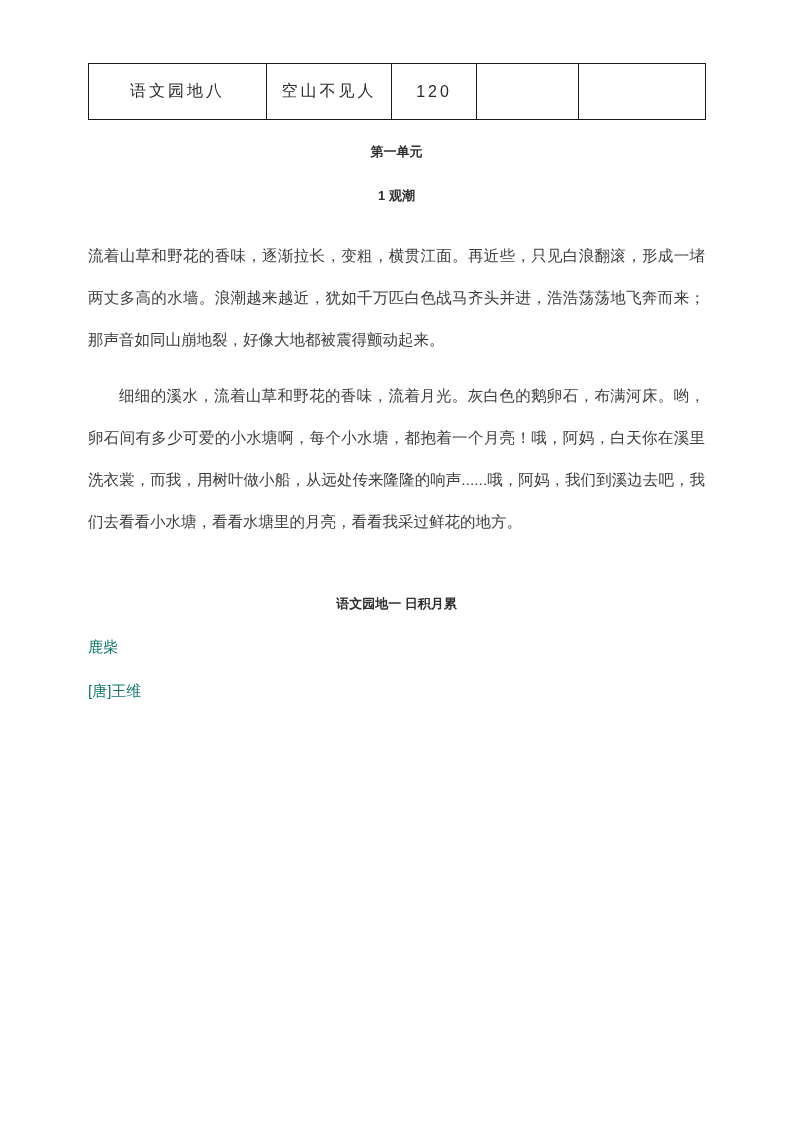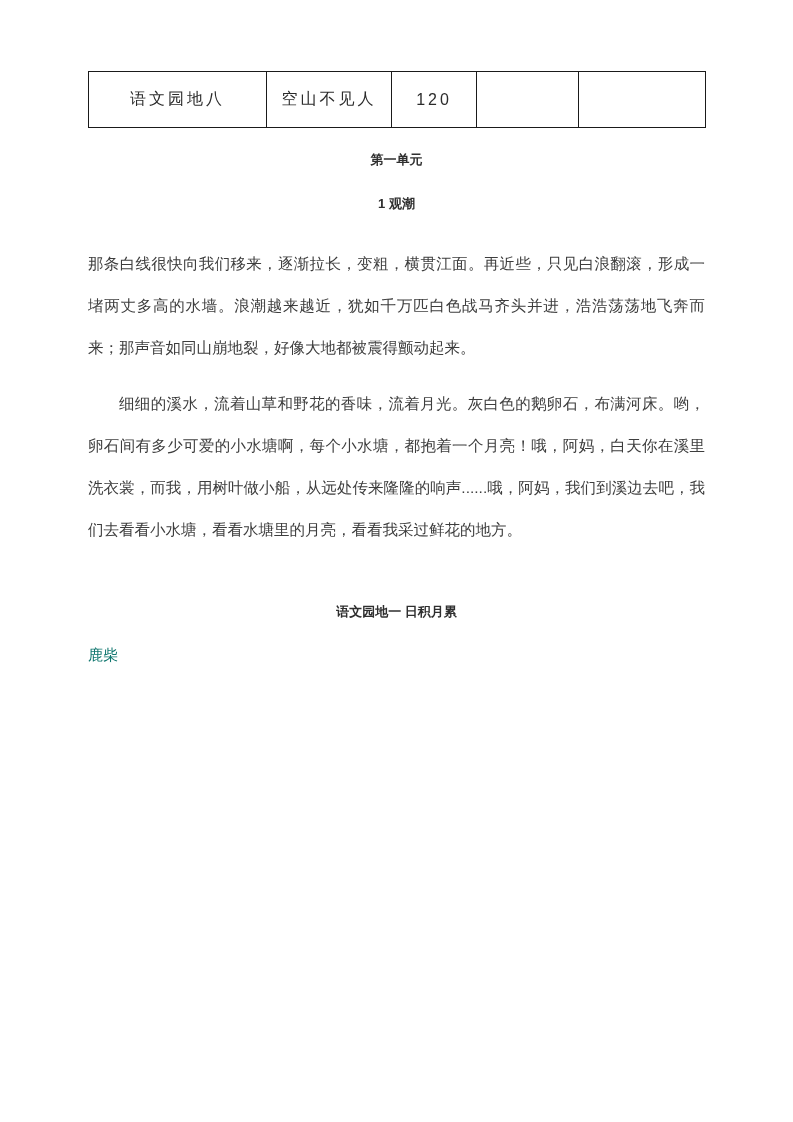--- a/index.html
+++ b/index.html
@@ -1,20 +1,20 @@
 <!DOCTYPE html>
 <html><head>
 <meta charset="utf-8">
 <style>
   * { box-sizing: border-box; }
   html, body { margin: 0; padding: 0; background: #ffffff; }
   .page {
     width: 793px;
     height: 1000px;
-    margin: 12px auto;
+    margin: 4px auto;
     background: #ffffff;
     font-family: "Liberation Sans", "DejaVu Sans", sans-serif;
     color: #3d3d3d;
     padding: 59px 88px 40px 88px;
     overflow: hidden;
   }
   table.header-table {
     border-collapse: collapse;
     width: 617px;
     table-layout: fixed;
@@ -81,22 +81,23 @@
       <td></td>
     </tr>
   </tbody>
     </table>
 
   <div class="heading unit-heading">第一单元</div>
 
   <div class="heading lesson-heading">1 观潮</div>
 
 
-  <p class="para para-second">那条白线很快向我们移来，逐渐拉长，变粗，横贯江面。再近些，只见白浪翻滚，形成一堵两丈多高的水墙。浪潮越来越近，犹如千万匹白色战马齐头并进，浩浩荡荡地飞奔而来；那声音如同山崩地裂，好像大地都被震得颤动起来。</p>
+  <p class="para para-second">流着山草和野花的香味，逐渐拉长，变粗，横贯江面。再近些，只见白浪翻滚，形成一堵两丈多高的水墙。浪潮越来越近，犹如千万匹白色战马齐头并进，浩浩荡荡地飞奔而来；那声音如同山崩地裂，好像大地都被震得颤动起来。</p>
 
 
   <p class="para para-indent">细细的溪水，流着山草和野花的香味，流着月光。灰白色的鹅卵石，布满河床。哟，卵石间有多少可爱的小水塘啊，每个小水塘，都抱着一个月亮！哦，阿妈，白天你在溪里洗衣裳，而我，用树叶做小船，从远处传来隆隆的响声......哦，阿妈，我们到溪边去吧，我们去看看小水塘，看看水塘里的月亮，看看我采过鲜花的地方。</p>
 
   <div class="heading garden-heading">语文园地一 日积月累</div>
 
   <p class="poem-line poem-title">鹿柴</p>
+  <p class="poem-line">[唐]王维</p>
 
 </div>
 
 </body></html>

